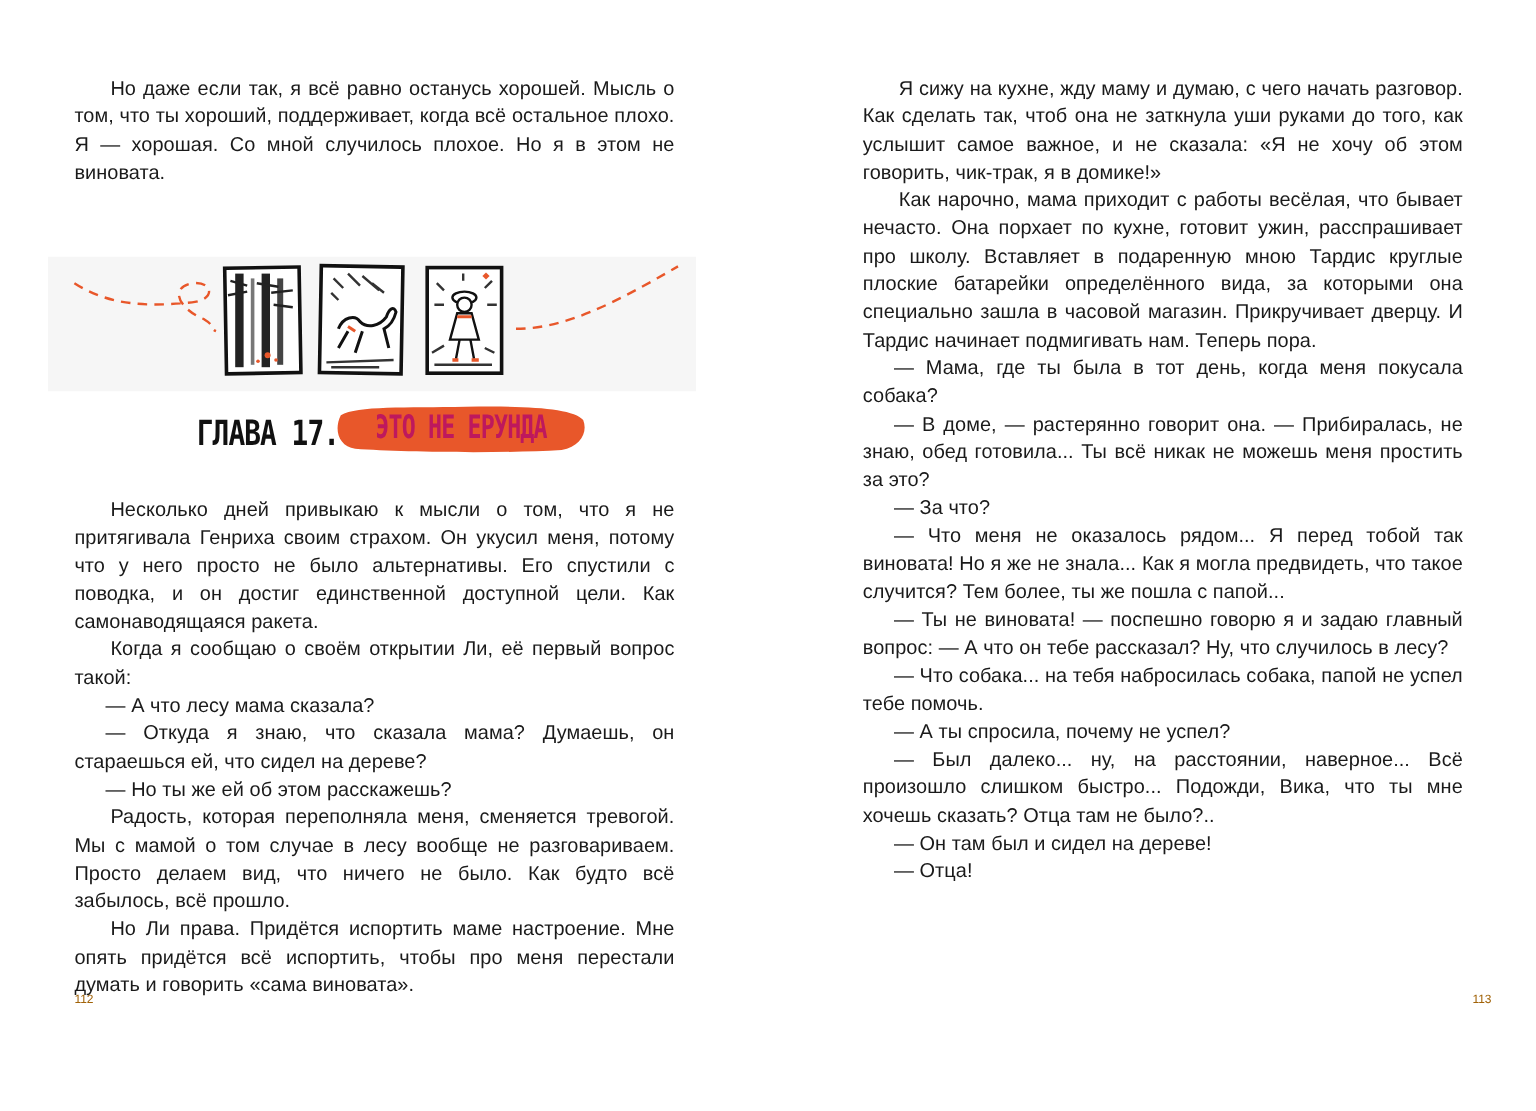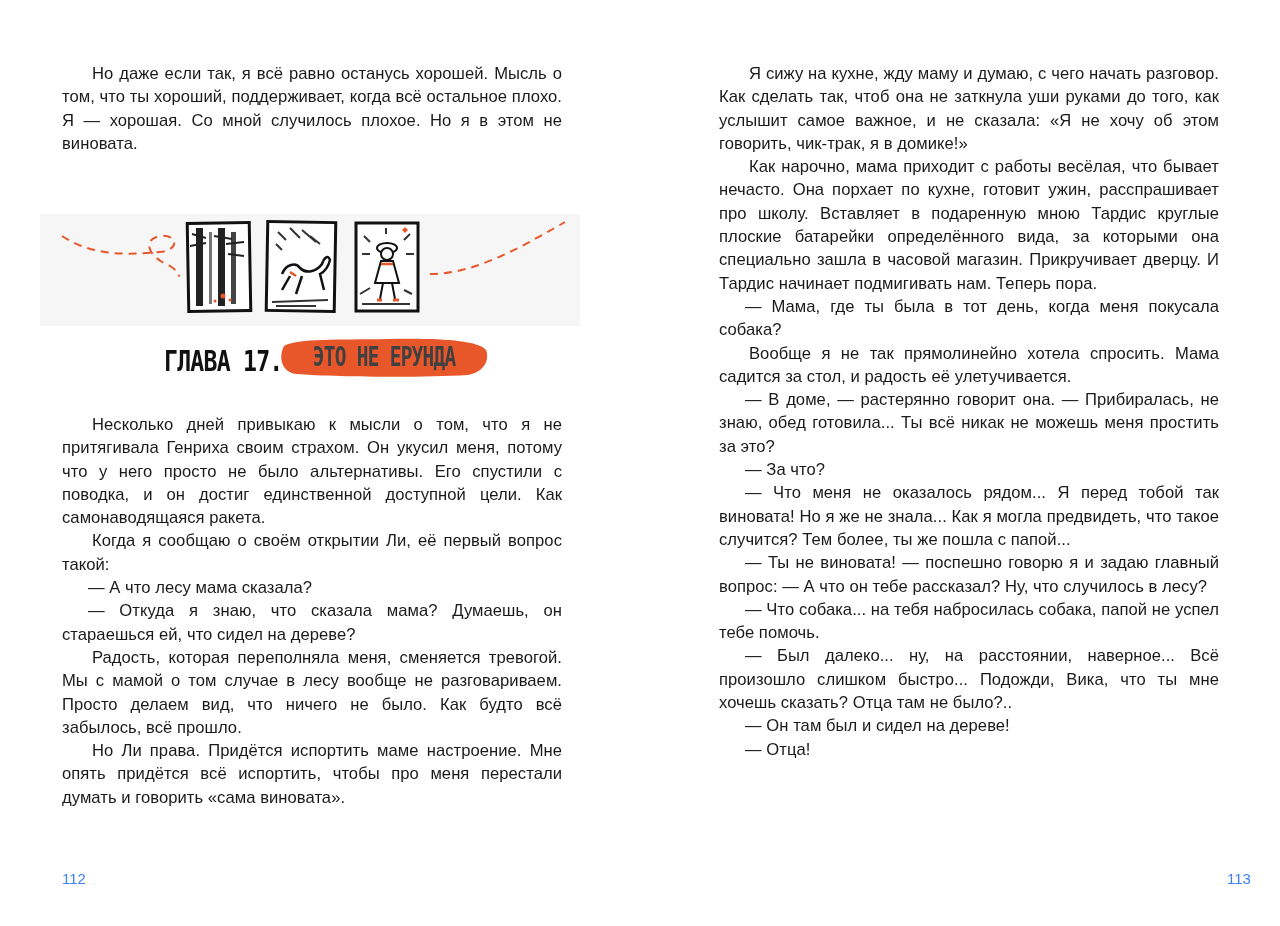--- a/index.html
+++ b/index.html
@@ -17,24 +17,24 @@
     .illustration svg { display: block; }
     .chapter-heading { position: absolute; left: 164px; top: 336px; height: 42px;
       display: flex; align-items: flex-end; }
     .chapter-label { font-family: "DejaVu Sans Mono", monospace; font-weight: bold; font-size: 29px;
       letter-spacing: -1px; color: #111; transform: scaleX(0.8); transform-origin: left center;
       display: inline-block; white-space: nowrap; }
     .chapter-title-wrap { position: absolute; left: 114px; top: 0; width: 212px; height: 42px; }
     .chapter-title-wrap svg { position: absolute; left: 0; top: 0; }
     .chapter-title { position: absolute; left: 0; top: 0; width: 212px; height: 42px; line-height: 42px;
       text-align: center; font-family: "DejaVu Sans Mono", monospace; font-weight: bold;
-      font-size: 27px; color: #404040; letter-spacing: -1px; }
+      font-size: 27px; color: #be185d; letter-spacing: -1px; }
     .chapter-title span { display: inline-block; transform: scaleX(0.72); white-space: nowrap; }
     .left-bottom { position: absolute; left: 62px; top: 413px; width: 500px; }
-    .page-number { position: absolute; top: 870px; font-size: 15px; color: #3b82f6; }
+    .page-number { position: absolute; top: 828px; font-size: 10px; color: #a16207; }
     .page-number.left { left: 62px; }
     .page-number.right { left: 1192px; margin-left: 35px; }
   </style>
 </head>
 <body>
 
 <div class="page left text">
   <p>Но даже если так, я всё равно останусь хорошей. Мысль о том, что ты хороший, поддерживает, когда всё остальное плохо. Я — хорошая. Со мной случилось пло­хое. Но я в этом не виновата.</p>
 </div>
 
@@ -88,33 +88,34 @@
     </svg>
     <div class="chapter-title"><span>ЭТО НЕ ЕРУНДА</span></div>
   </div>
 </div>
 
 <div class="left-bottom text">
   <p>Несколько дней привыкаю к мысли о том, что я не притягивала Генриха своим страхом. Он укусил меня, потому что у него просто не было альтернативы. Его спустили с поводка, и он достиг единственной доступ­ной цели. Как самонаводящаяся ракета.</p>
   <p>Когда я сообщаю о своём открытии Ли, её первый вопрос такой:</p>
   <p class="dlg">— А что лесу мама сказала?</p>
   <p class="dlg">— Откуда я знаю, что сказала мама? Думаешь, он стараешься ей, что сидел на дереве?</p>
+  <p class="dlg">— Но ты же ей об этом расскажешь?</p>
   <p>Радость, которая переполняла меня, сменяется тре­вогой. Мы с мамой о том случае в лесу вообще не раз­говариваем. Просто делаем вид, что ничего не было. Как будто всё забылось, всё прошло.</p>
   <p>Но Ли права. Придётся испортить маме настроение. Мне опять придётся всё испортить, чтобы про меня перестали думать и говорить «сама виновата».</p>
 </div>
 
 <div class="page right text">
   <p>Я сижу на кухне, жду маму и думаю, с чего начать разговор. Как сделать так, чтоб она не заткнула уши ру­ками до того, как услышит самое важное, и не сказала: «Я не хочу об этом говорить, чик-трак, я в домике!»</p>
   <p>Как нарочно, мама приходит с работы весёлая, что бывает нечасто. Она порхает по кухне, готовит ужин, расспрашивает про школу. Вставляет в подаренную мною Тардис круглые плоские батарейки определённо­го вида, за которыми она специально зашла в часовой магазин. Прикручивает дверцу. И Тардис начинает под­мигивать нам. Теперь пора.</p>
   <p class="dlg">— Мама, где ты была в тот день, когда меня покусала собака?</p>
-  <p>Вообще я не так прямолинейно хотела спросить. Мама садится за стол, и радость её улетучивается.</p>
   <p class="dlg">— В доме, — растерянно говорит она. — Прибиралась, не знаю, обед готовила... Ты всё никак не можешь меня простить за это?</p>
   <p class="dlg">— За что?</p>
   <p class="dlg">— Что меня не оказалось рядом... Я перед тобой так виновата! Но я же не знала... Как я могла предвидеть, что такое случится? Тем более, ты же пошла с папой...</p>
   <p class="dlg">— Ты не виновата! — поспешно говорю я и задаю главный вопрос: — А что он тебе рассказал? Ну, что слу­чилось в лесу?</p>
   <p class="dlg">— Что собака... на тебя набросилась собака, папой не успел тебе помочь.</p>
+  <p class="dlg">— А ты спросила, почему не успел?</p>
   <p class="dlg">— Был далеко... ну, на расстоянии, наверное... Всё произошло слишком быстро... Подожди, Вика, что ты мне хочешь сказать? Отца там не было?..</p>
   <p class="dlg">— Он там был и сидел на дереве!</p>
   <p class="dlg">— Отца!</p>
 </div>
 
 <div class="page-number left">112</div>
 <div class="page-number right">113</div>
 
 </body></html>

